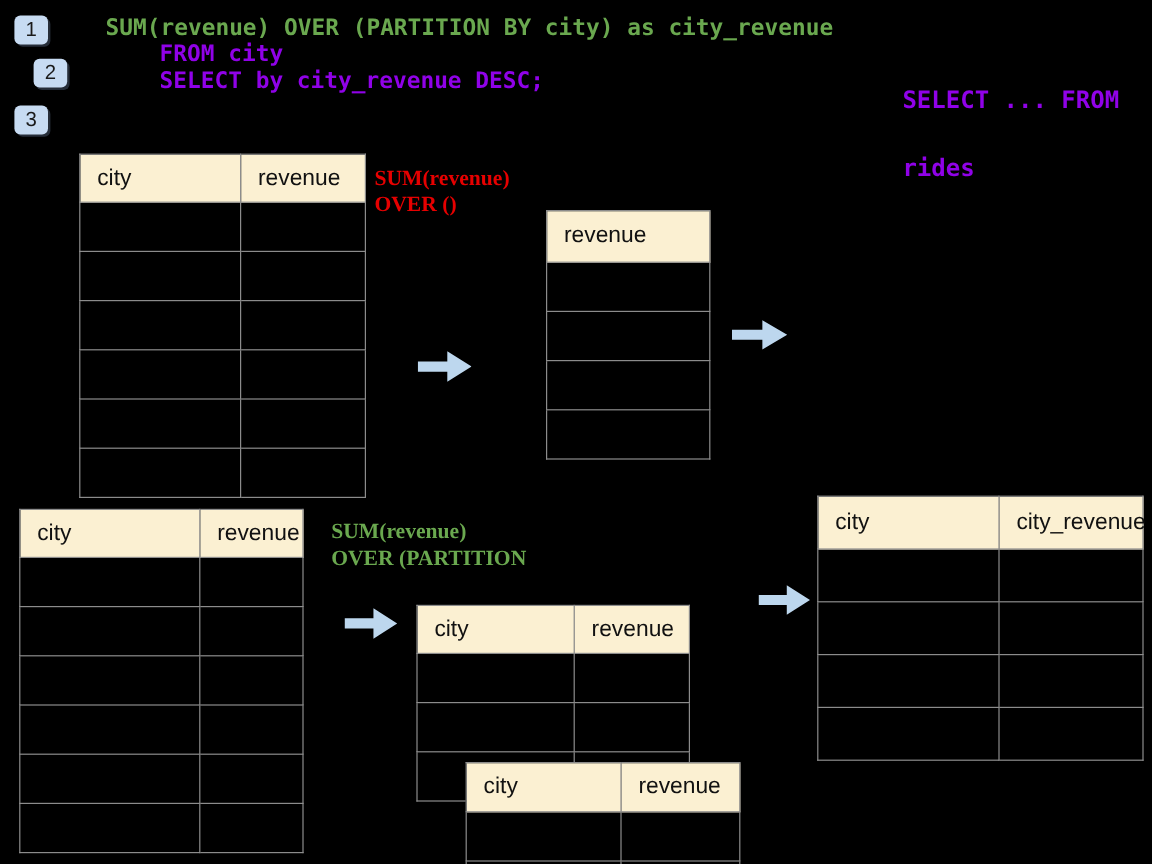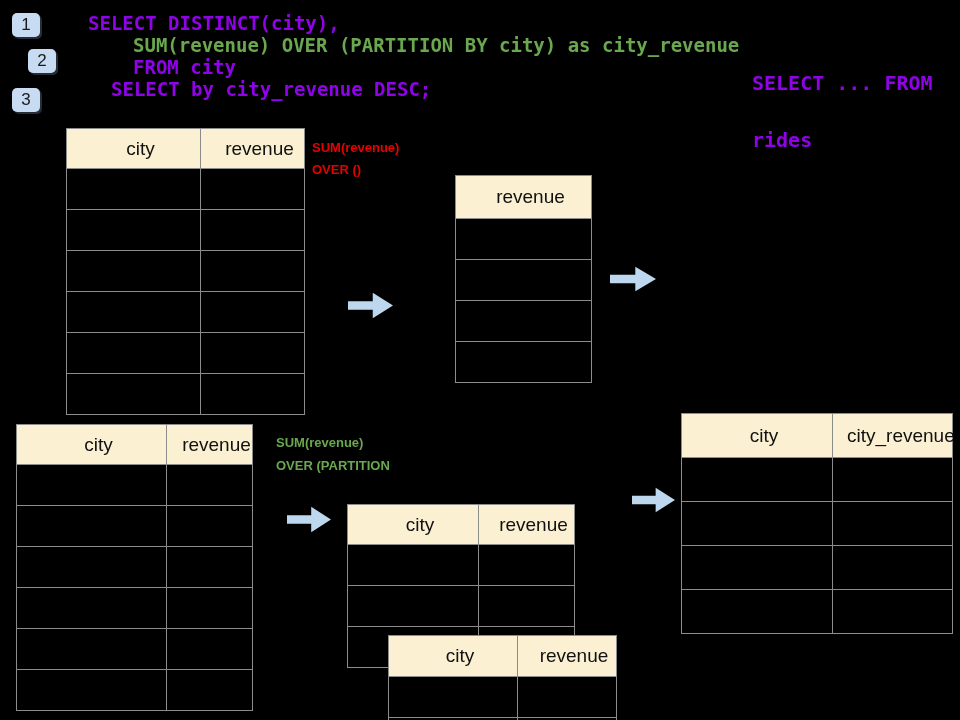--- a/index.html
+++ b/index.html
@@ -47,34 +47,34 @@
   
   #side-note{
     position:absolute;left:752px;top:36px;
     font-family:"DejaVu Sans Mono","Liberation Mono",monospace;
     font-weight:bold;font-size:20px;line-height:19px;
     color:var(--code-purple);white-space:pre;
   }
   
   .annotation{
     position:absolute;white-space:pre;
-    font-family:Liberation Sans, sans-serif;
-    font-weight:bold;font-size:13px;line-height:23px;
+    font-family:Liberation Serif, serif;
+    font-weight:bold;font-size:18px;line-height:23px;
   }
   #annotation-window-total{left:312px;top:137px;color:var(--code-red);line-height:22px}
   #annotation-window-partition{left:276px;top:431px;color:var(--code-green)}
   
   .tbl{position:absolute;background:var(--background)}
   .tbl table{border-collapse:collapse;table-layout:fixed;width:100%}
   .tbl th,.tbl td{border:1px solid var(--table-border);padding:0}
   .tbl th{
     background:var(--table-header-bg);
     font-family:"Liberation Sans",sans-serif;
     font-weight:normal;font-size:19px;color:#111;
-    text-align:center;padding-left:14px;
+    text-align:left;padding-left:14px;
   }
   .tbl td{background:transparent}
   #table-source-top{left:66px;top:128px;width:239px;z-index:2}
   #table-source-top thead tr{height:40px}
   #table-source-top tbody tr{height:41px}
   #table-source-top th:first-child{width:119px}
 
   #table-total-revenue-result{left:455px;top:175px;width:137px;z-index:2}
   #table-total-revenue-result thead tr{height:43px}
   #table-total-revenue-result tbody tr{height:41px}
@@ -112,21 +112,20 @@
 </head>
 <body>
 
 <div id="page">
 
   <div class="badge" id="badge-1">1</div>
   <div class="badge" id="badge-2">2</div>
   <div class="badge" id="badge-3">3</div>
 
   <div id="sql-code">
-      <div class="sql-line c-purple">SELECT DISTINCT(city),</div>
       <div class="sql-line c-green">SUM(revenue) OVER (PARTITION BY city) as city_revenue</div>
       <div class="sql-line c-purple">FROM city</div>
       <div class="sql-line c-purple">SELECT by city_revenue DESC;</div>
     </div>
 
   <div id="side-note">
     <div>SELECT ... FROM</div>
     <div>rides</div>
   </div>
 

